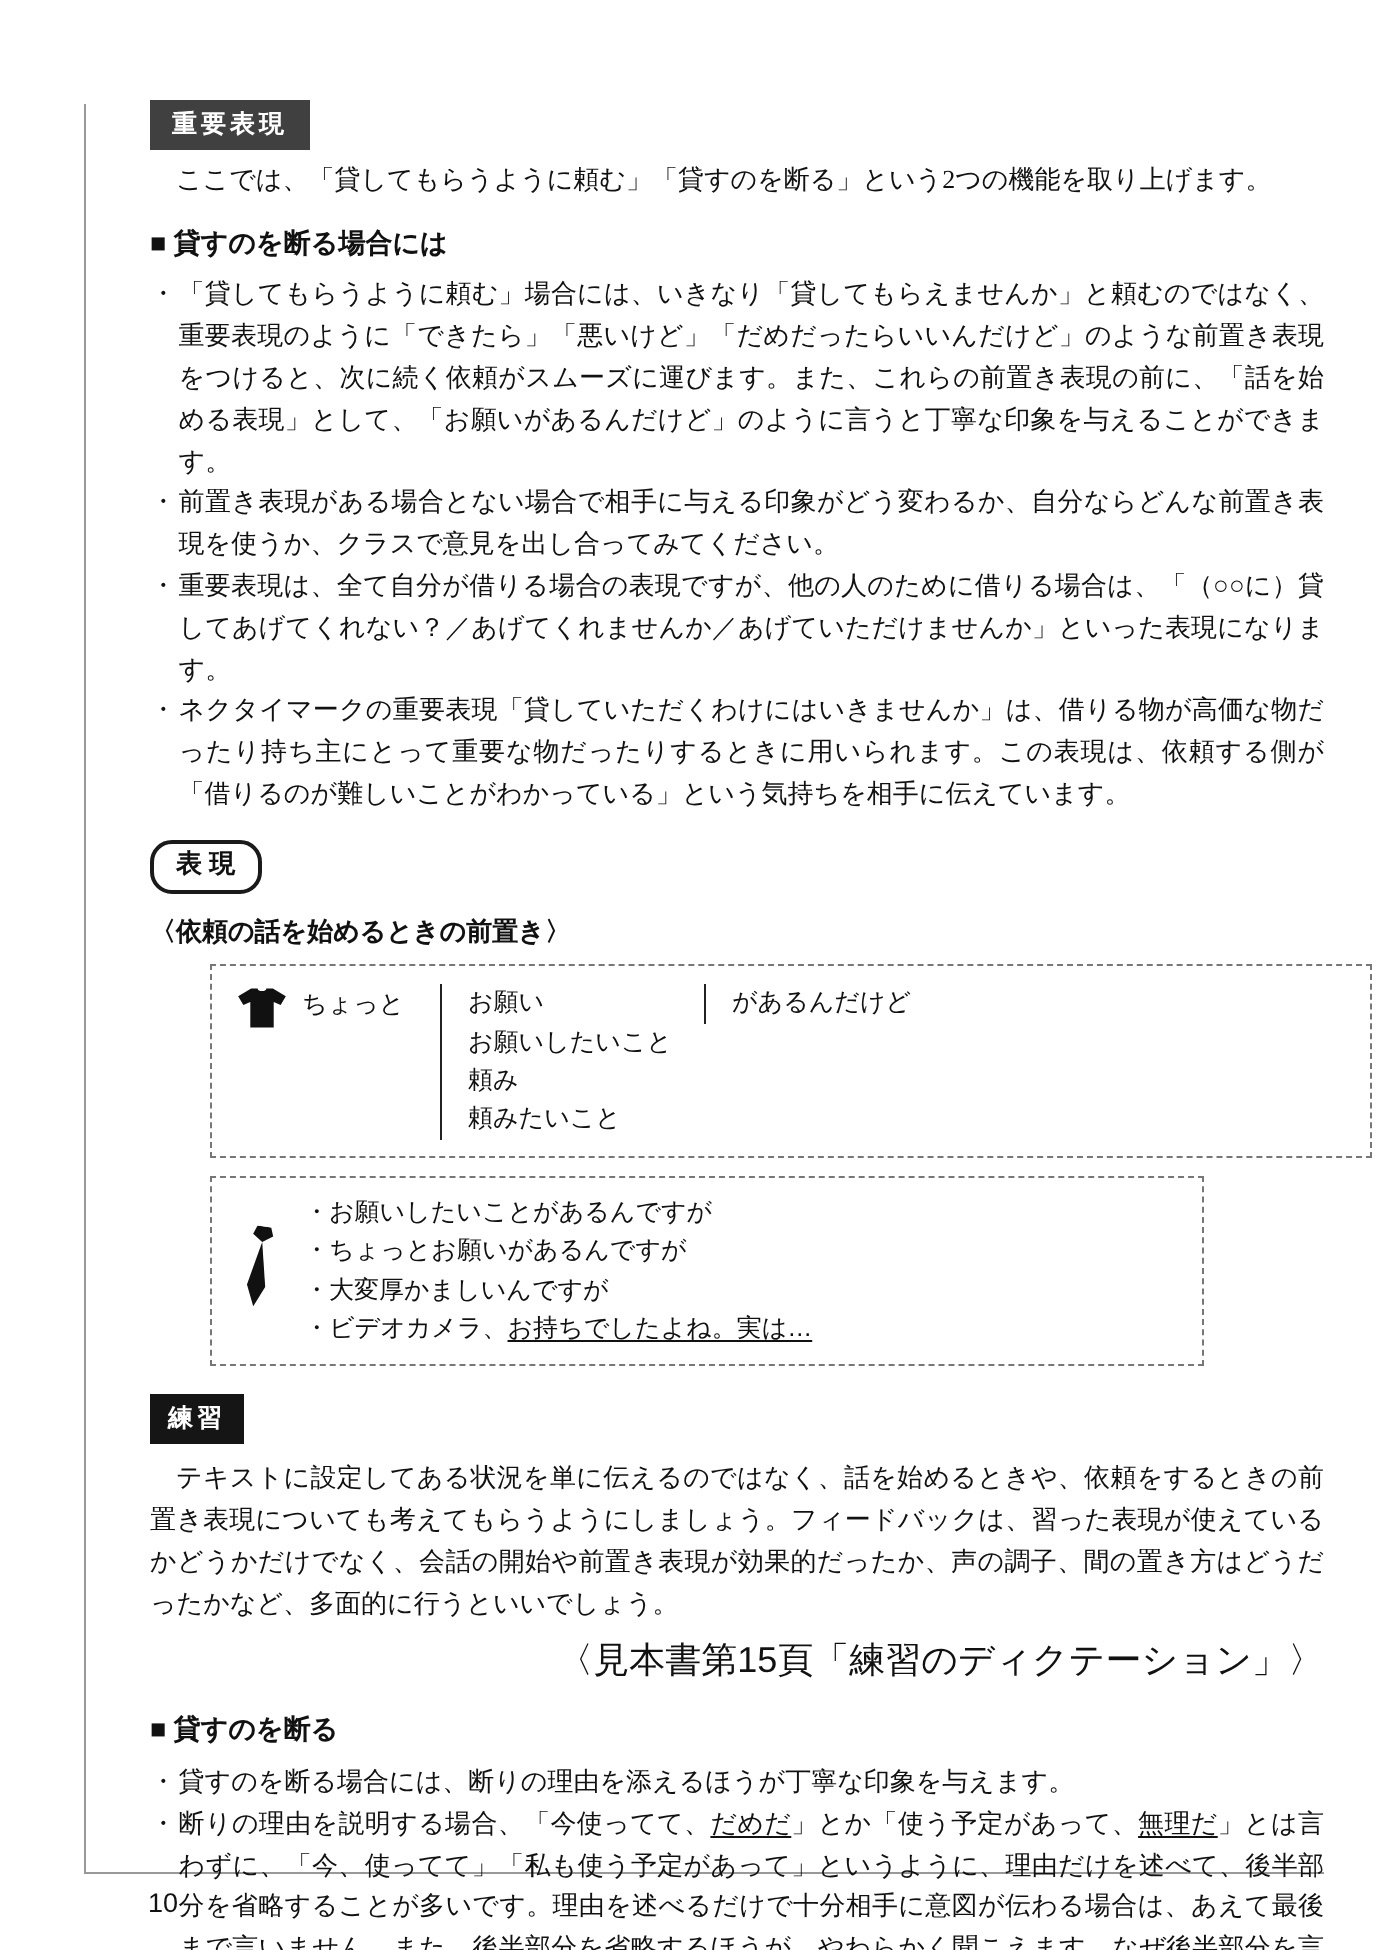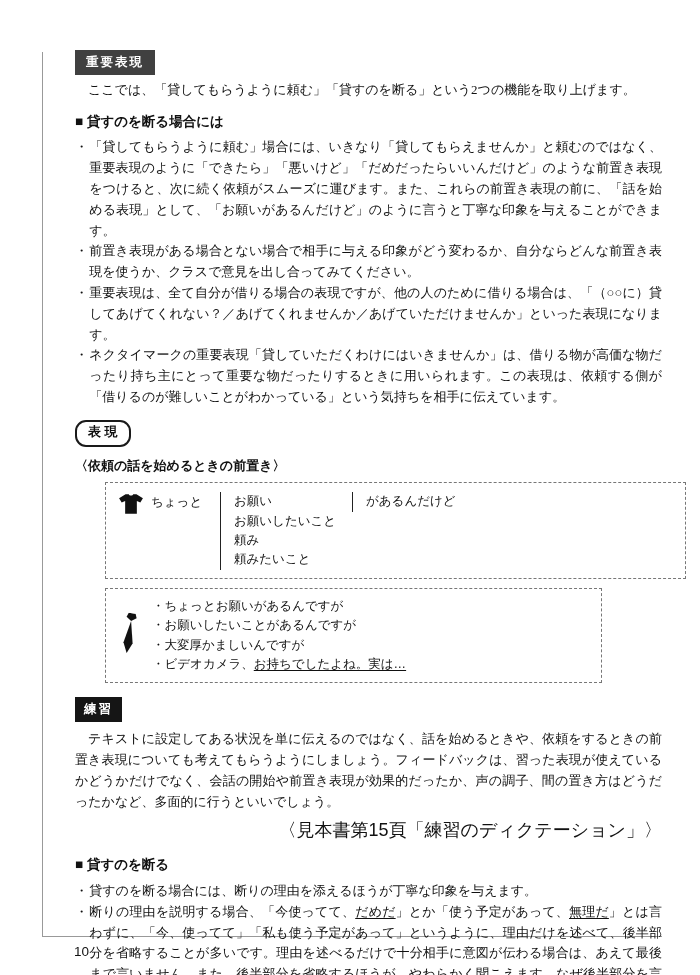--- a/index.html
+++ b/index.html
@@ -128,22 +128,22 @@
     </div>
 
     <div class="tie-box">
       <span class="tie-icon">
         <svg width="14" height="46" viewBox="0 0 12 40" aria-hidden="true">
           <path d="M3 0 L9 0 L10.4 3.8 L6 6.8 L1.6 3.8 Z" fill="#111"></path>
           <path d="M6 6.8 L10 26 L6 35 L2 26 Z" fill="#111"></path>
         </svg>
       </span>
       <div class="tie-lines">
+        <div><span>・お願いしたいことがあるんですが</span></div>
         <div><span>・ちょっとお願いがあるんですが</span></div>
-        <div><span>・お願いしたいことがあるんですが</span></div>
         <div><span>・大変厚かましいんですが</span></div>
         <div><span>・ビデオカメラ、</span><span class="u">お持ちでしたよね。実は…</span></div>
       </div>
     </div>
 
     <div class="label-black">練習</div>
     <p class="para">テキストに設定してある状況を単に伝えるのではなく、話を始めるときや、依頼をするときの前置き表現についても考えてもらうようにしましょう。フィードバックは、習った表現が使えているかどうかだけでなく、会話の開始や前置き表現が効果的だったか、声の調子、間の置き方はどうだったかなど、多面的に行うといいでしょう。</p>
     <div class="ref-line">〈見本書第15頁「練習のディクテーション」〉</div>
 
     <h3 class="sec-heading"><span>■</span> <span>貸すのを断る</span></h3>

